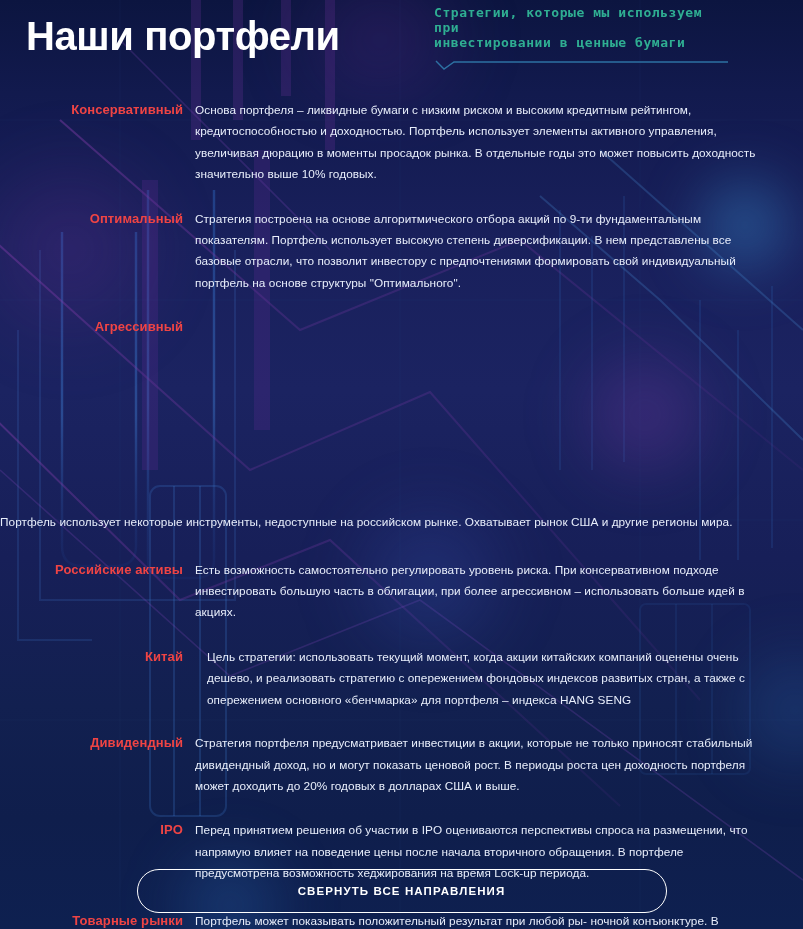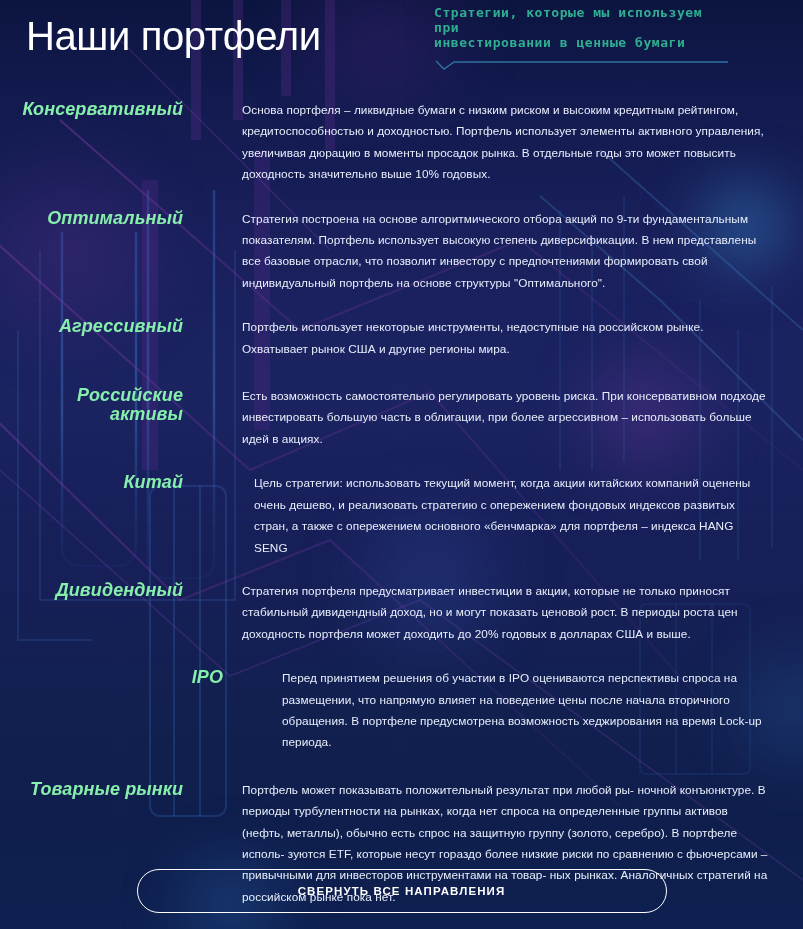--- a/index.html
+++ b/index.html
@@ -63,21 +63,21 @@
     z-index:3;
   }
 
   
   .header { position:relative; height:88px; }
 
   .page-title {
     position:absolute;
     left:26px; top:14px;
     font-size:40px;
-    font-weight:400;
+    font-weight:700;
     letter-spacing:-0.4px;
     color:#ffffff;
     font-family:"Liberation Sans", sans-serif;
   }
 
   .subtitle-block {
     position:absolute;
     left:434px; top:5px;
     width:300px;
   }
@@ -106,46 +106,44 @@
     display:flex;
     align-items:flex-start;
     margin-bottom:20px;
   }
 
   .row-label {
     width:195px;
     flex:0 0 195px;
     text-align:right;
     padding-right:12px;
-    font-size:18px;
+    font-size:13px;
     font-weight:700;
     line-height:19px;
-    color:#86efac;
+    color:#ef4444;
     letter-spacing:.1px;
-    font-style:italic;
   }
 
   .row-body {
     flex:1 1 auto;
     padding-right:34px;
     font-size:11.8px;
     line-height:21.4px;
     color:#e8eefb;
     letter-spacing:.05px;
-    margin-left:47px;
   }
 
   
   .portfolio-row[data-idx="0"] { margin-top:10px; margin-bottom:23px; }
   .portfolio-row[data-idx="1"] { margin-bottom:23px; }
-  .portfolio-row[data-idx="2"] { margin-bottom:26px; }
+  .portfolio-row[data-idx="2"] { margin-bottom:26px;flex-direction:column; }
   .portfolio-row[data-idx="3"] { margin-bottom:23px; }
   .portfolio-row[data-idx="4"] { margin-bottom:22px;gap:12px; }
   .portfolio-row[data-idx="5"] { margin-bottom:23px; }
-  .portfolio-row[data-idx="6"] { margin-bottom:26px;padding-left:40px; }
+  .portfolio-row[data-idx="6"] { margin-bottom:26px; }
   .portfolio-row[data-idx="7"] { margin-bottom:24px; }
   .portfolio-row[data-idx="8"] { margin-bottom:0px; }
 
   
   .footer {
     position:absolute;
     left:0; right:0; bottom:16px;
     display:flex;
     justify-content:center;
     margin-top:11px;

